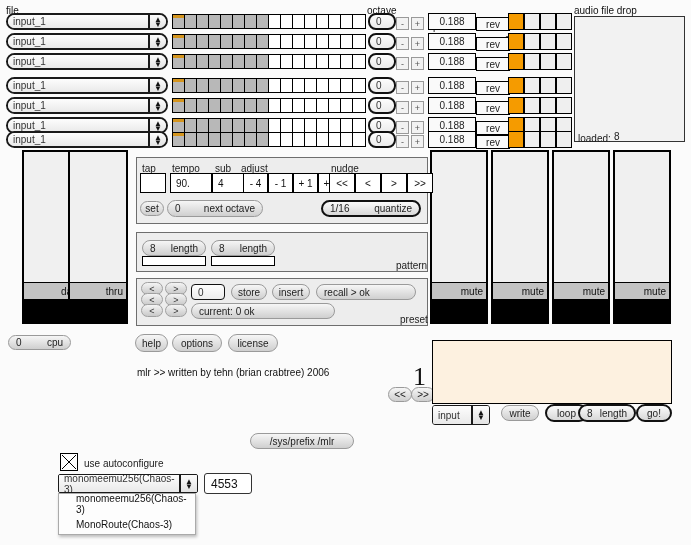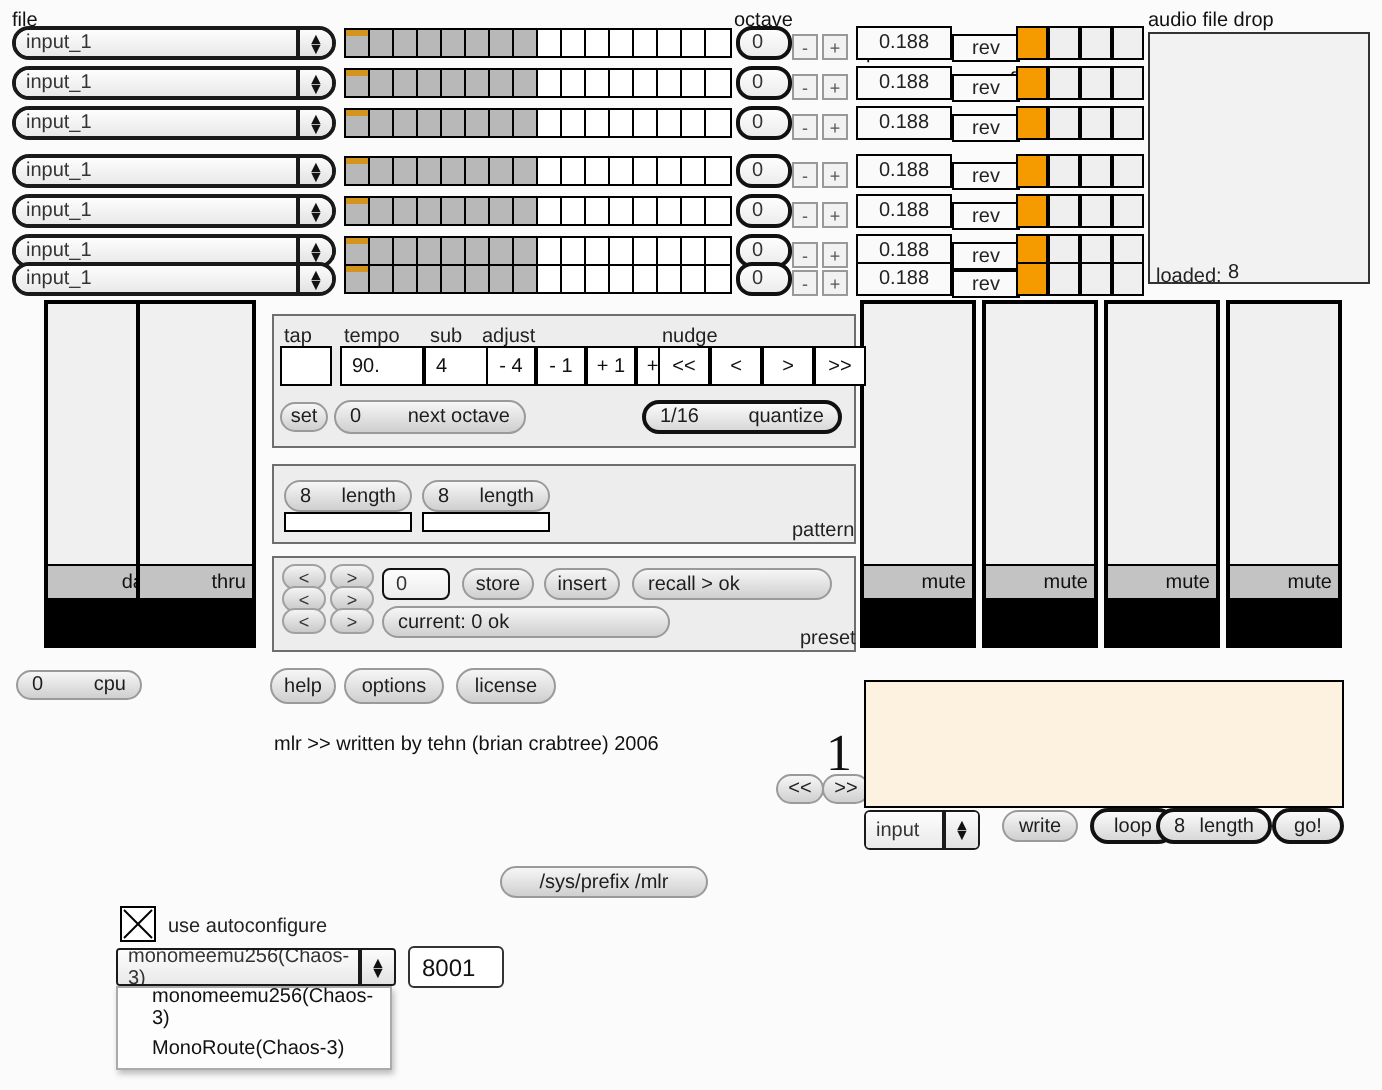--- a/index.html
+++ b/index.html
@@ -559,18 +559,18 @@
 <div class="lbl abs" style="left:84px;top:458px;">use autoconfigure</div>
 
 <div class="umenu" style="left:58px;top:474px;width:140px;height:19px;border-width:1px;border-radius:2px;">
   <div class="txt">monomeemu256(Chaos-3)</div>
   <div class="arrow">
     <span>▲</span>
       <span>▼</span>
   </div>
 </div>
 
-<div class="intbox" style="left:204px;top:473px;width:48px;height:21px;">8001</div>
+<div class="intbox" style="left:204px;top:473px;width:48px;height:21px;">4553</div>
 
 <div class="menu-open" style="left:58px;top:493px;width:138px;height:42px;">
   <div class="item">monomeemu256(Chaos-3)</div>
   <div class="item">MonoRoute(Chaos-3)</div>
 </div>
 
 </body></html>

